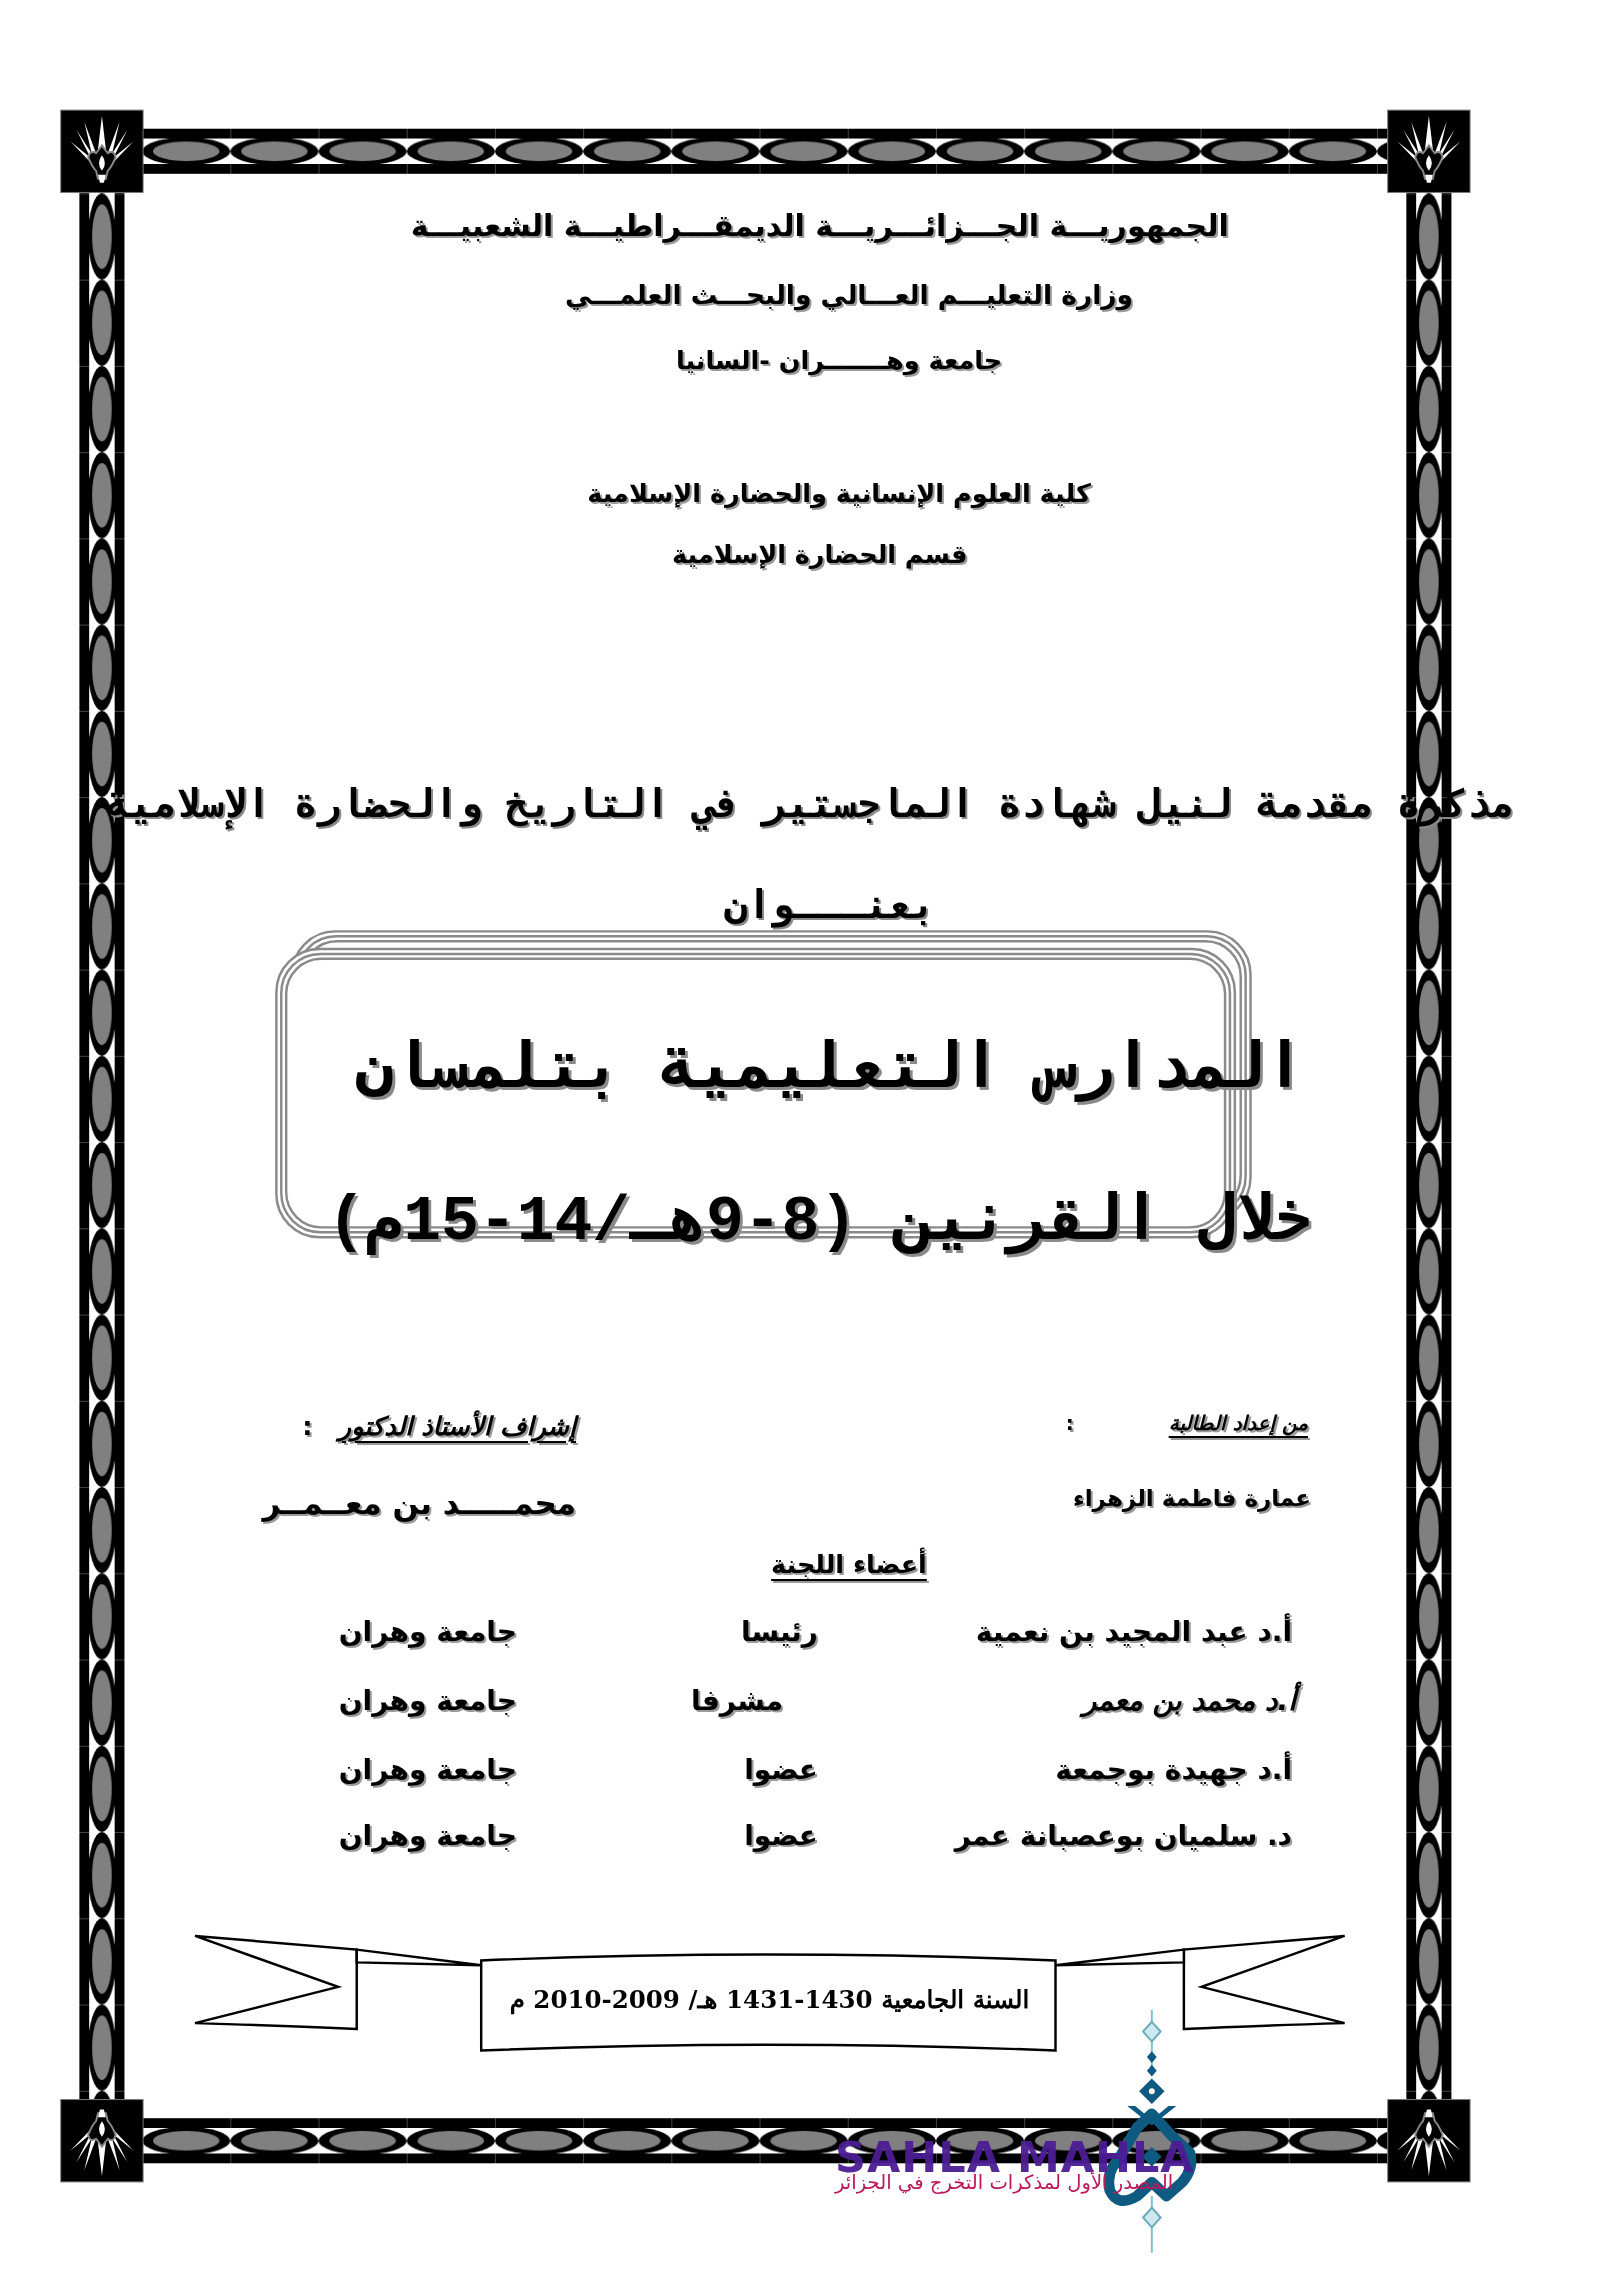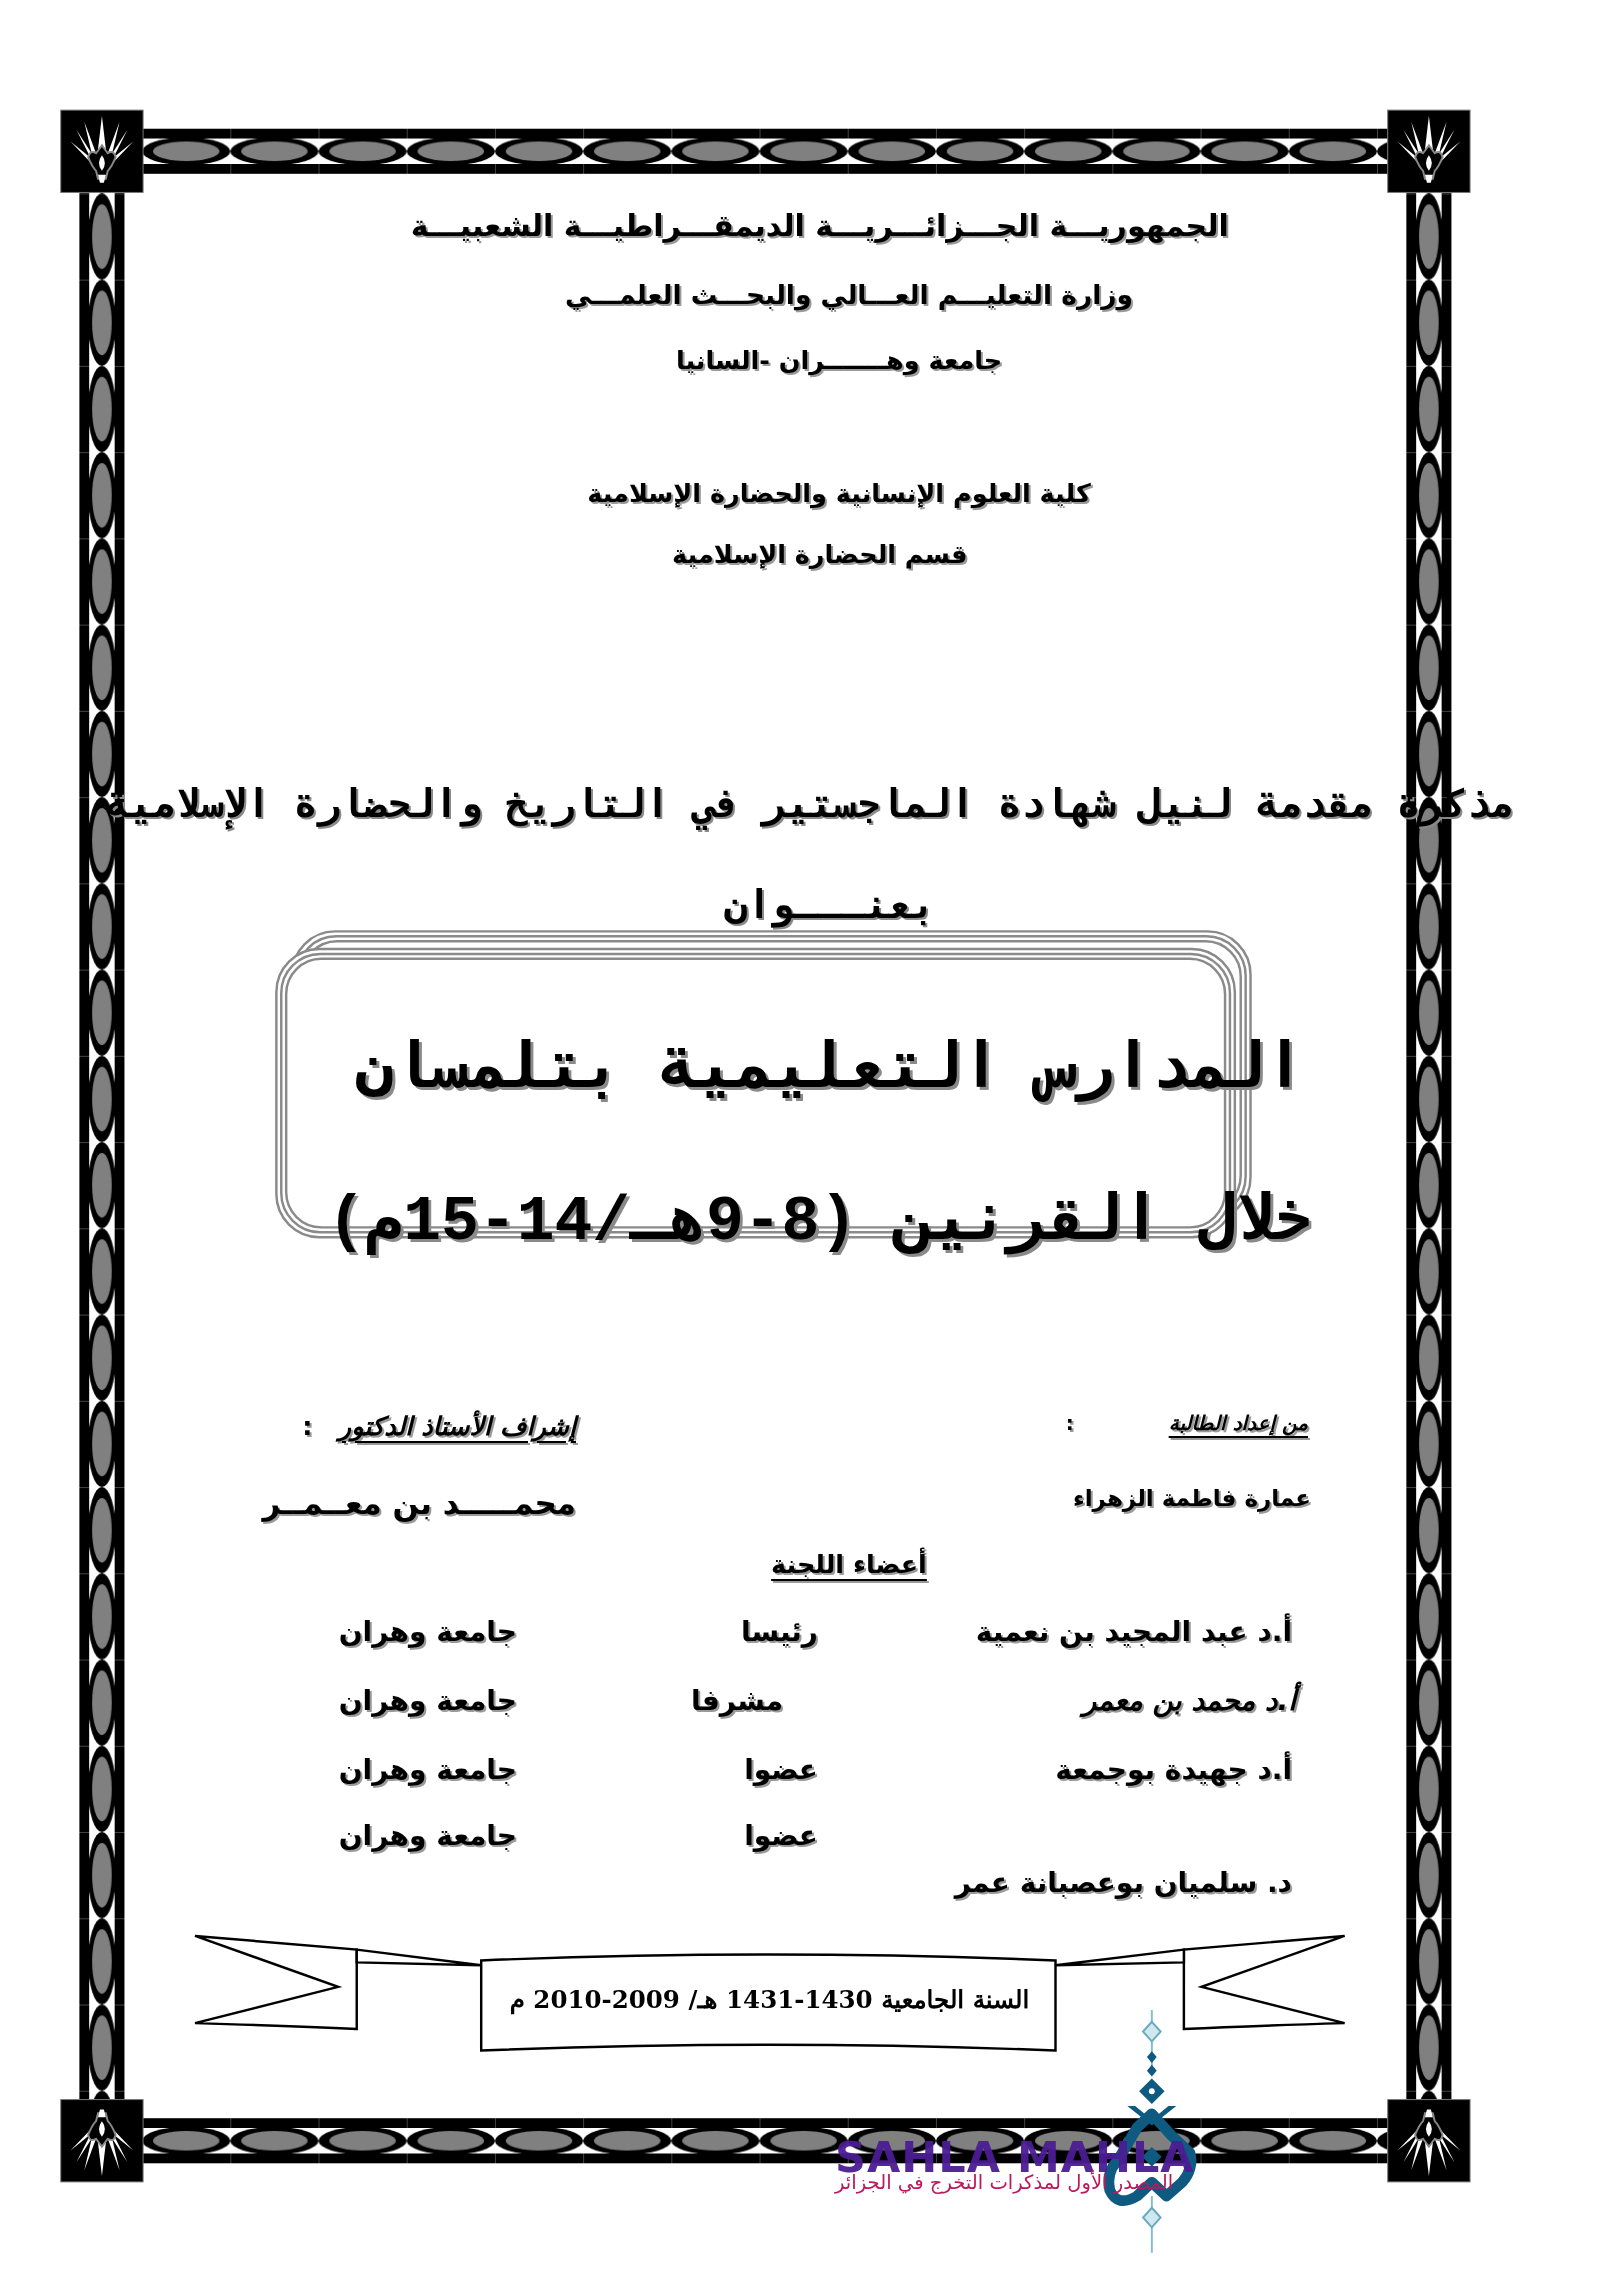--- a/index.html
+++ b/index.html
@@ -159,21 +159,21 @@
     <span class="cell" style="right:324px;font-style:italic;">أ.د محمد بن معمر</span>
     <span class="cell" style="right:837px;">مشرفا</span>
     <span class="cell" style="right:1103px;">جامعة وهران</span>
   </div>
   <div class="row" style="top:1753px;">
     <span class="cell" style="right:328px;">أ.د جهيدة بوجمعة</span>
     <span class="cell" style="right:802px;">عضوا</span>
     <span class="cell" style="right:1103px;">جامعة وهران</span>
   </div>
   <div class="row" style="top:1819px;">
-    <span class="cell" style="right:328px;margin-top:47px;">د. سلميان بوعصبانة عمر</span>
+    <span class="cell" style="right:328px;">د. سلميان بوعصبانة عمر</span>
     <span class="cell" style="right:802px;">عضوا</span>
     <span class="cell" style="right:1103px;">جامعة وهران</span>
   </div>
 </div>
 
 <div class="abs ar" style="left:490px; width:559px; text-align:center; top:1985px; font-family:'DejaVu Serif', serif; font-weight:bold; font-size:24.5px;">السنة الجامعية 1430-1431 هـ/ 2009-2010 م</div>
 
 <svg class="abs" style="left:1098px; top:2000px;" width="137" height="255" viewBox="0 0 140 260" xmlns="http://www.w3.org/2000/svg">
   <line x1="55" y1="10" x2="55" y2="70" stroke="#7fbfcf" stroke-width="2"></line>
   <path d="M55,22 L64,32 L55,42 L46,32 Z" fill="#cde8ef" stroke="#6aaabd" stroke-width="2"></path>

